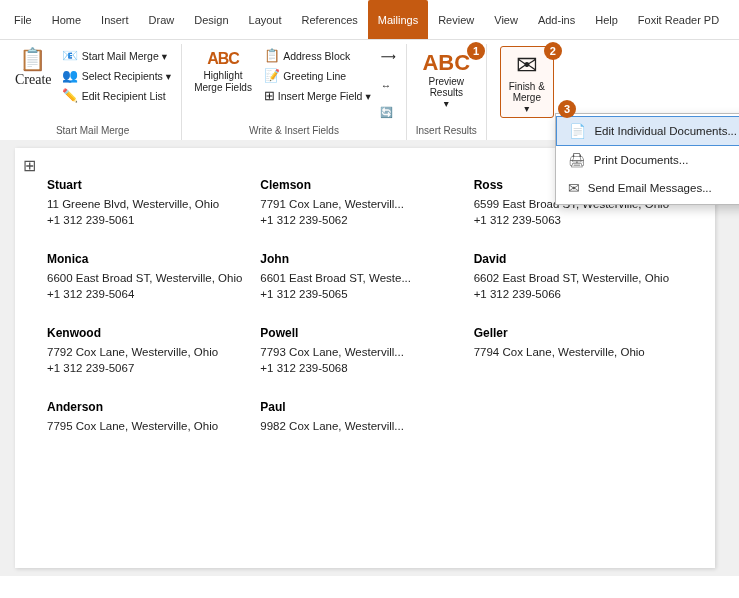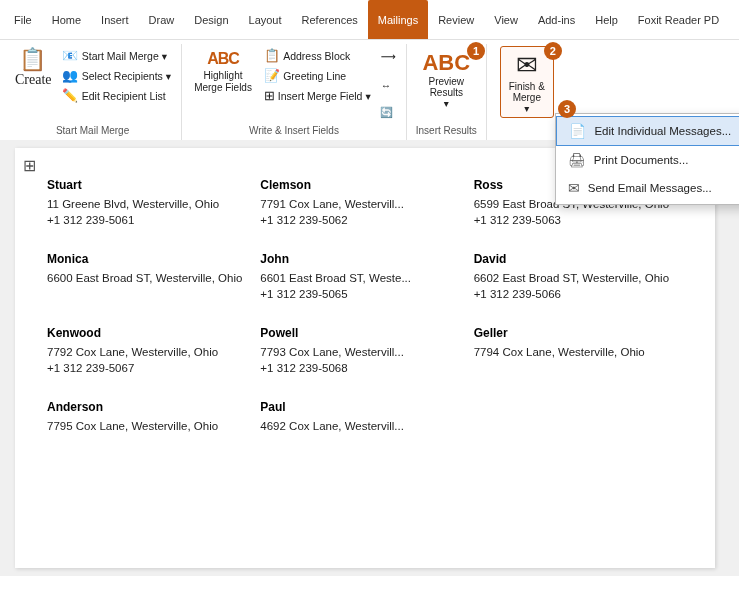--- a/index.html
+++ b/index.html
@@ -381,21 +381,21 @@
       </div>
       <div class="group-label"></div>
     </div>
 
   </div>
 </div>
 
 <div class="dropdown-menu">
   <div class="dropdown-item active">
     <span class="item-icon">📄</span>
-    <span>Edit Individual Messages...</span>
+    <span>Edit Individual Documents...</span>
   </div>
   <div class="dropdown-item">
     <span class="item-icon">🖨</span>
     <span>Print Documents...</span>
   </div>
   <div class="dropdown-item">
     <span class="item-icon">✉</span>
     <span>Send Email Messages...</span>
   </div>
 </div>
@@ -417,20 +417,21 @@
       <div class="contact-phone">+1 312 239-5062</div>
     </div>
         <div class="contact-cell">
       <div class="contact-name">Ross</div>
       <div class="contact-address">6599 East Broad ST, Westerville, Ohio</div>
       <div class="contact-phone">+1 312 239-5063</div>
     </div>
         <div class="contact-cell">
       <div class="contact-name">Monica</div>
       <div class="contact-address">6600 East Broad ST, Westerville, Ohio</div>
+      <div class="contact-phone">+1 312 239-5064</div>
     </div>
         <div class="contact-cell">
       <div class="contact-name">John</div>
       <div class="contact-address">6601 East Broad ST, Weste...</div>
       <div class="contact-phone">+1 312 239-5065</div>
     </div>
         <div class="contact-cell">
       <div class="contact-name">David</div>
       <div class="contact-address">6602 East Broad ST, Westerville, Ohio</div>
       <div class="contact-phone">+1 312 239-5066</div>
@@ -450,18 +451,18 @@
       <div class="contact-address">7794 Cox Lane, Westerville, Ohio</div>
 
     </div>
         <div class="contact-cell">
       <div class="contact-name">Anderson</div>
       <div class="contact-address">7795 Cox Lane, Westerville, Ohio</div>
 
     </div>
         <div class="contact-cell">
       <div class="contact-name">Paul</div>
-      <div class="contact-address">4692 Cox Lane, Westervill...</div>
+      <div class="contact-address">9982 Cox Lane, Westervill...</div>
 
     </div>
       </div>
   </div>
 </div>
 
 </body></html>

